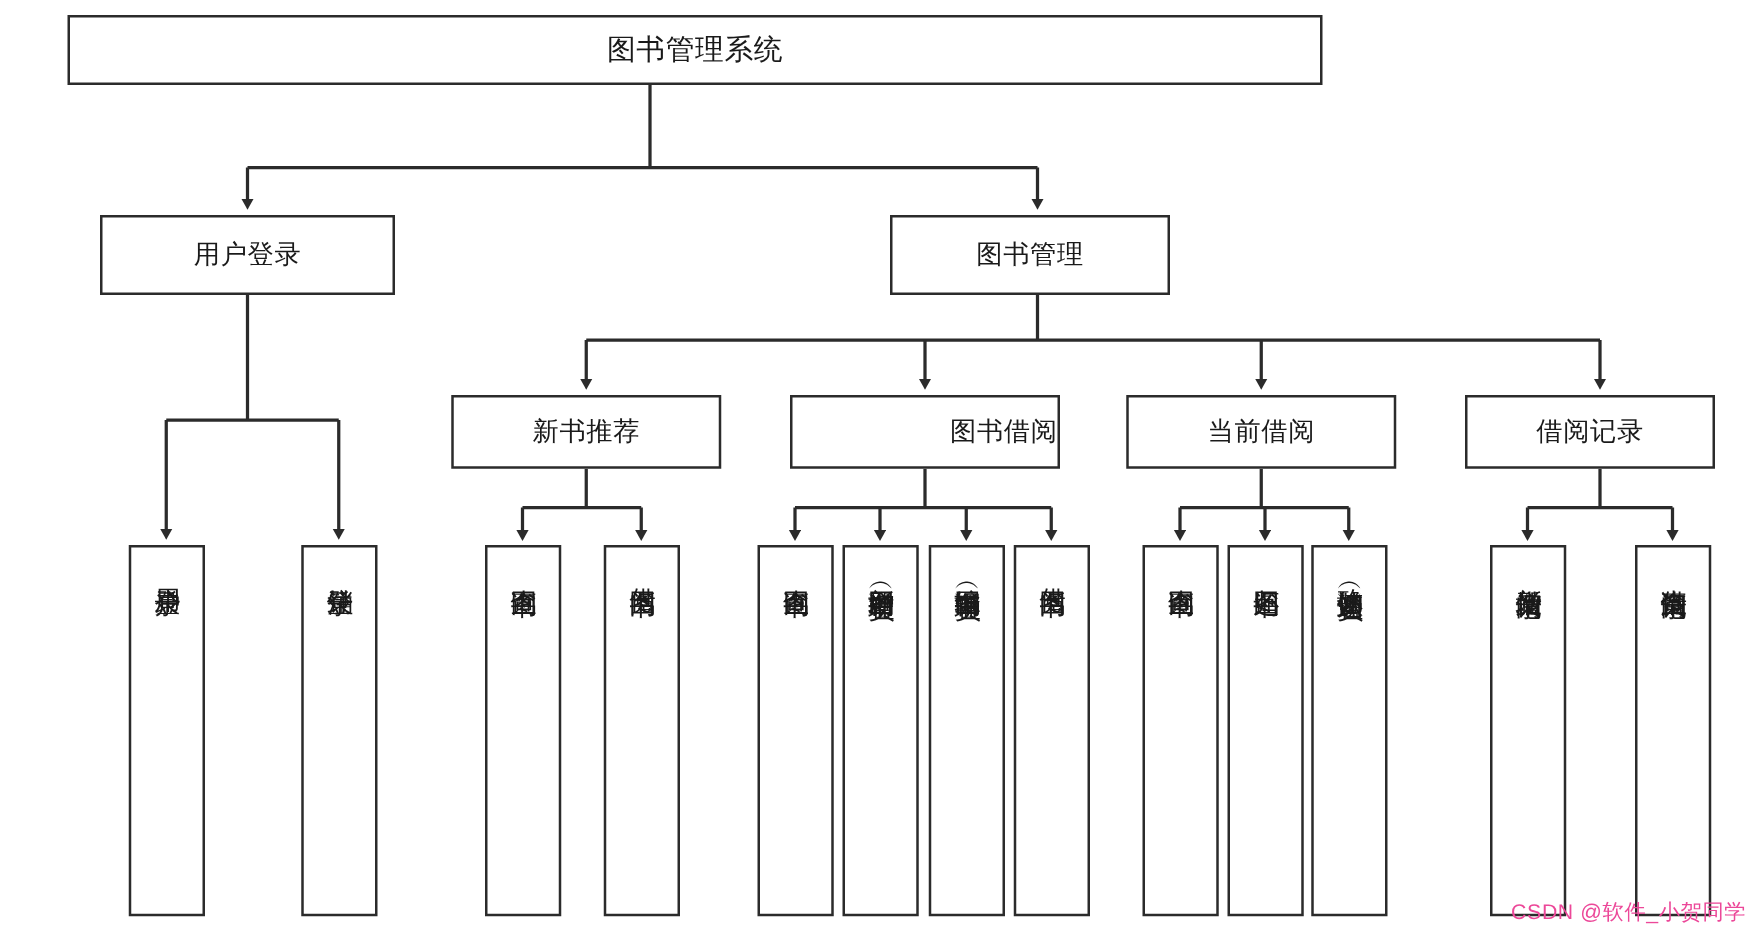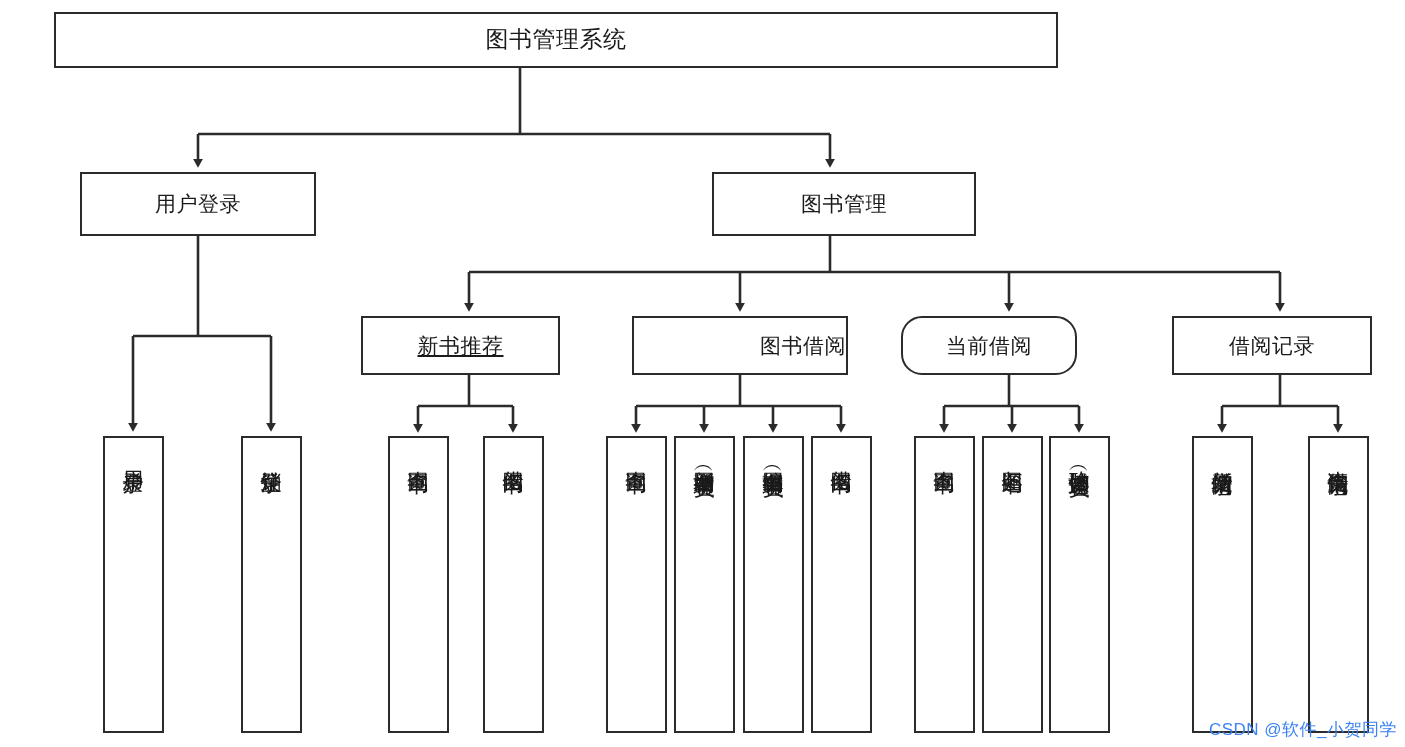--- a/index.html
+++ b/index.html
@@ -55,21 +55,21 @@
     font-size: 21px;
     line-height: 1.2;
     letter-spacing: 1px;
     white-space: nowrap;
   }
   #watermark {
     position: absolute;
     right: 8px;
     bottom: 6px;
     font-size: 17px;
-    color: #3b82f6;
+    color: #ec4899;
     letter-spacing: 0.5px;
     white-space: nowrap;
     user-select: none;
   }
 </style>
 </head>
 <body>
 
 <div id="diagram-root">
 
@@ -126,33 +126,33 @@
   </svg>
 
   <div class="node root" style="left:18px; top:12px; width:1004px; height:56px;margin-left:36px;">
     <span class="label">图书管理系统</span>
   </div>
 
   <div class="node level1" style="left:80px; top:172px; width:236px; height:64px;">
     <span class="label">用户登录</span>
   </div>
 
-  <div class="node level1" style="left:712px; top:172px; width:264px; height:64px;">
+  <div class="node level1" style="left:712px; top:172px; width:224px; height:64px;">
     <span class="label">图书管理</span>
   </div>
 
-  <div class="node level2" style="left:361px; top:316px; width:199px; height:59px;text-decoration:underline;">
+  <div class="node level2" style="left:361px; top:316px; width:216px; height:59px;">
     <span class="label">新书推荐</span>
   </div>
 
   <div class="node level2" style="left:632px; top:316px; width:216px; height:59px;justify-content:flex-end;">
     <span class="label">图书借阅</span>
   </div>
 
-  <div class="node level2" style="left:901px; top:316px; width:176px; height:59px;border-radius:21px;">
+  <div class="node level2" style="left:901px; top:316px; width:216px; height:59px;">
     <span class="label">当前借阅</span>
   </div>
 
   <div class="node level2" style="left:1172px; top:316px; width:200px; height:59px;">
     <span class="label">借阅记录</span>
   </div>
 
   <div class="node leaf" style="left:103px; top:436px; width:61px; height:297px;">
     <span class="label">用户登录</span>
   </div>

